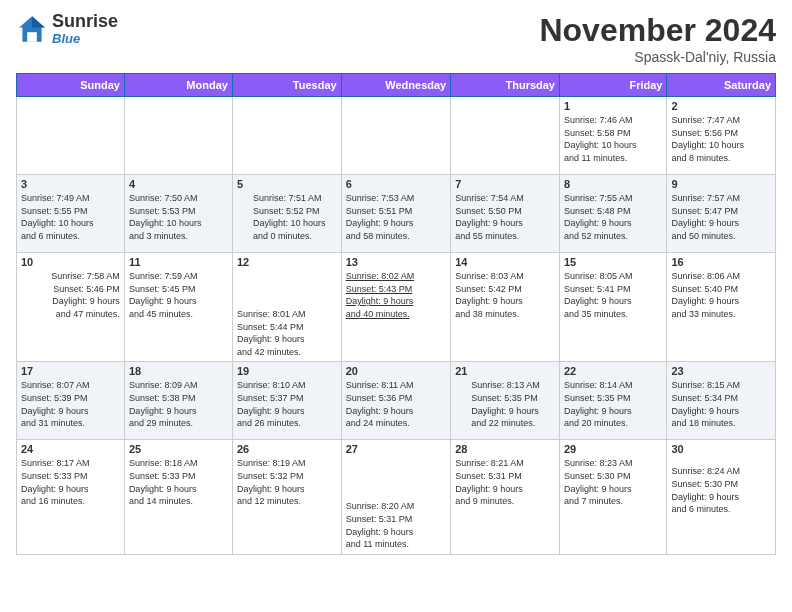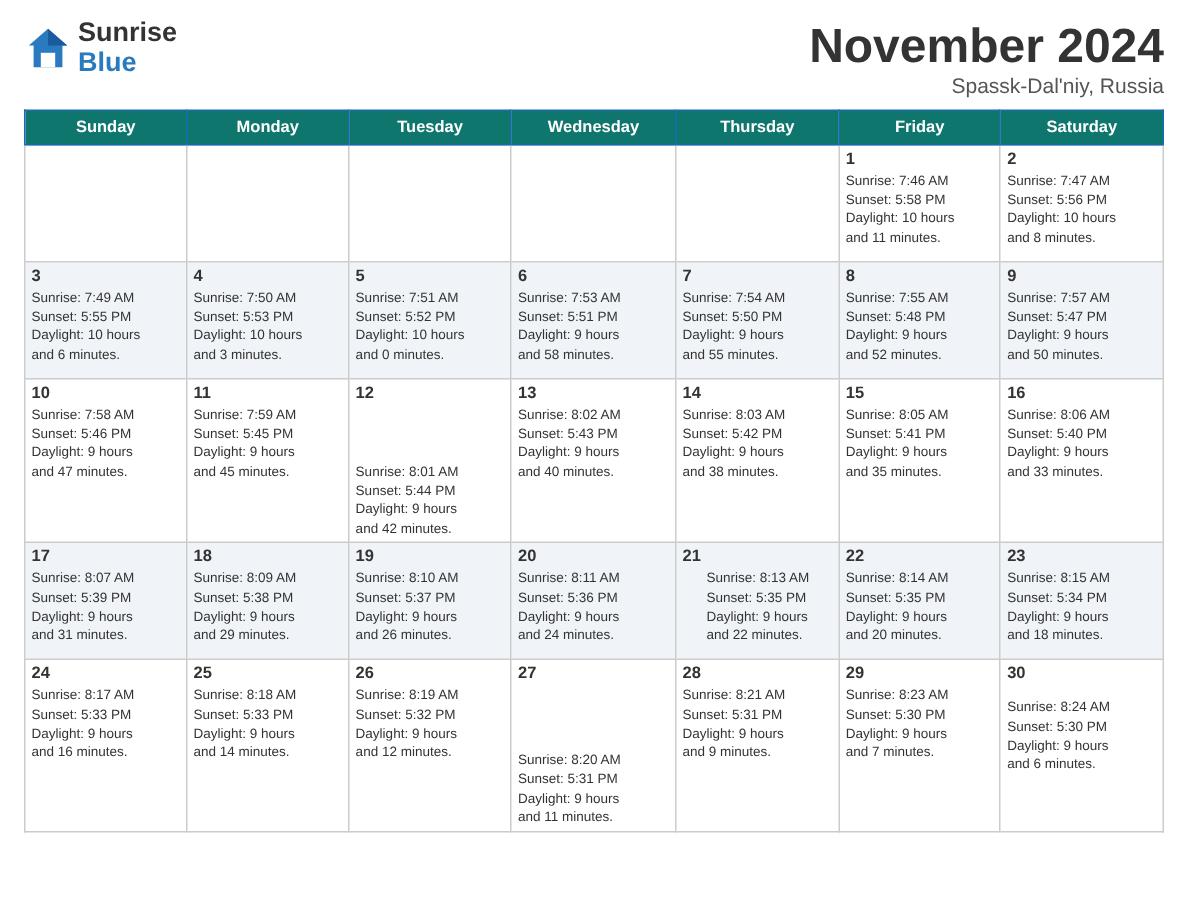--- a/index.html
+++ b/index.html
@@ -30,23 +30,24 @@
       display: flex;
       flex-direction: column;
       line-height: 1.1;
     }
     .logo-general {
       font-size: 18px;
       font-weight: bold;
       color: #333;
     }
     .logo-blue {
-      font-size: 18px;
+      font-size: 13px;
       font-weight: bold;
       color: #2a7abf;
+      font-style: italic;
     }
     .logo-icon {
       width: 32px;
       height: 32px;
     }
     .title-block {
       text-align: right;
     }
     .title-month {
       font-size: 32px;
@@ -55,26 +56,26 @@
     }
     .title-location {
       font-size: 14px;
       color: #555;
     }
     .calendar {
       width: 100%;
       border-collapse: collapse;
     }
     .calendar th {
-      background: #0f766e;
+      background: #8b5cf6;
       color: #fff;
       font-size: 11px;
       font-weight: bold;
       padding: 5px 4px;
-      text-align: center;
+      text-align: right;
       border: 1px solid #1a6aaf;
     }
     .calendar td {
       vertical-align: top;
       border: 1px solid #ccc;
       padding: 3px 4px;
       width: 113px;
       font-size: 9px;
       color: #333;
       background: #fff;
@@ -165,21 +166,21 @@
           </td>
           <td>
             <span class="day-number">4</span>
             <div class="day-info" style="white-space: pre-line;">Sunrise: 7:50 AM
 Sunset: 5:53 PM
 Daylight: 10 hours
 and 3 minutes.</div>
           </td>
           <td>
             <span class="day-number">5</span>
-            <div class="day-info" style="white-space: pre-line;">Sunrise: 7:51 AM
+            <div class="day-info" style="white-space: pre-line; margin-left: 16px;">Sunrise: 7:51 AM
 Sunset: 5:52 PM
 Daylight: 10 hours
 and 0 minutes.</div>
           </td>
           <td>
             <span class="day-number">6</span>
             <div class="day-info" style="white-space: pre-line;">Sunrise: 7:53 AM
 Sunset: 5:51 PM
 Daylight: 9 hours
 and 58 minutes.</div>
@@ -202,42 +203,42 @@
             <span class="day-number">9</span>
             <div class="day-info" style="white-space: pre-line;">Sunrise: 7:57 AM
 Sunset: 5:47 PM
 Daylight: 9 hours
 and 50 minutes.</div>
           </td>
         </tr>
         <tr>
           <td>
             <span class="day-number">10</span>
-            <div class="day-info" style="white-space: pre-line;">Sunrise: 7:58 AM
+            <div class="day-info" style="white-space: pre-line; text-align: right;">Sunrise: 7:58 AM
 Sunset: 5:46 PM
 Daylight: 9 hours
 and 47 minutes.</div>
           </td>
           <td>
             <span class="day-number">11</span>
             <div class="day-info" style="white-space: pre-line;">Sunrise: 7:59 AM
 Sunset: 5:45 PM
 Daylight: 9 hours
 and 45 minutes.</div>
           </td>
           <td>
             <span class="day-number">12</span>
             <div class="day-info" style="white-space: pre-line; margin-top: 40px;">Sunrise: 8:01 AM
 Sunset: 5:44 PM
 Daylight: 9 hours
 and 42 minutes.</div>
           </td>
           <td>
             <span class="day-number">13</span>
-            <div class="day-info" style="white-space: pre-line;">Sunrise: 8:02 AM
+            <div class="day-info" style="white-space: pre-line; text-decoration: underline;">Sunrise: 8:02 AM
 Sunset: 5:43 PM
 Daylight: 9 hours
 and 40 minutes.</div>
           </td>
           <td>
             <span class="day-number">14</span>
             <div class="day-info" style="white-space: pre-line;">Sunrise: 8:03 AM
 Sunset: 5:42 PM
 Daylight: 9 hours
 and 38 minutes.</div>

